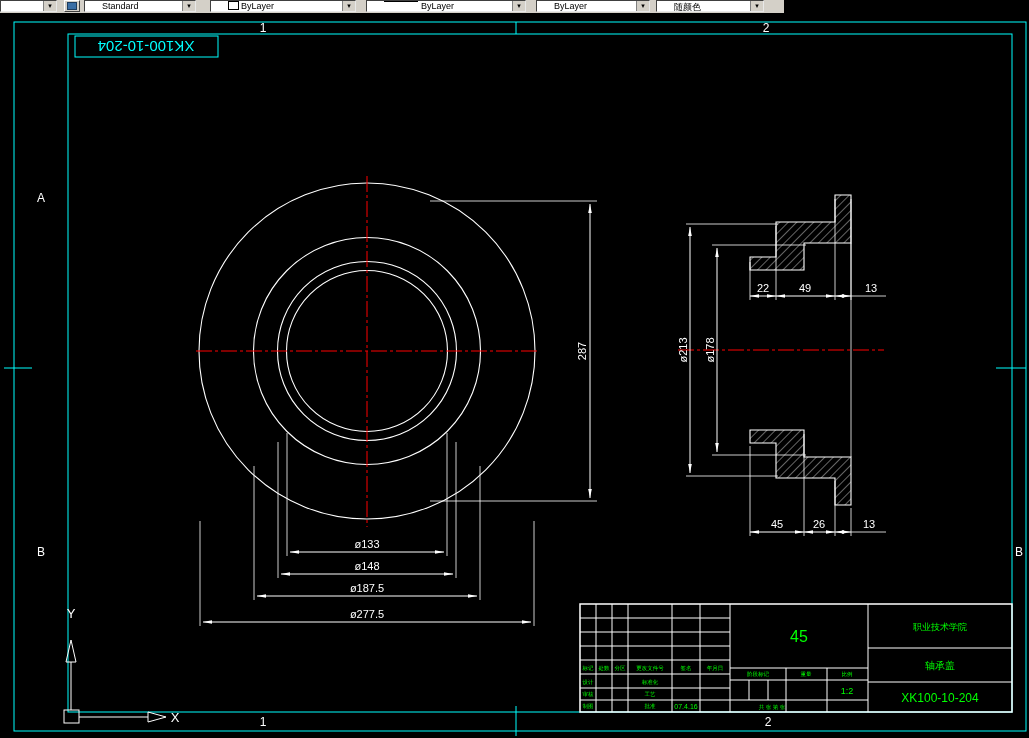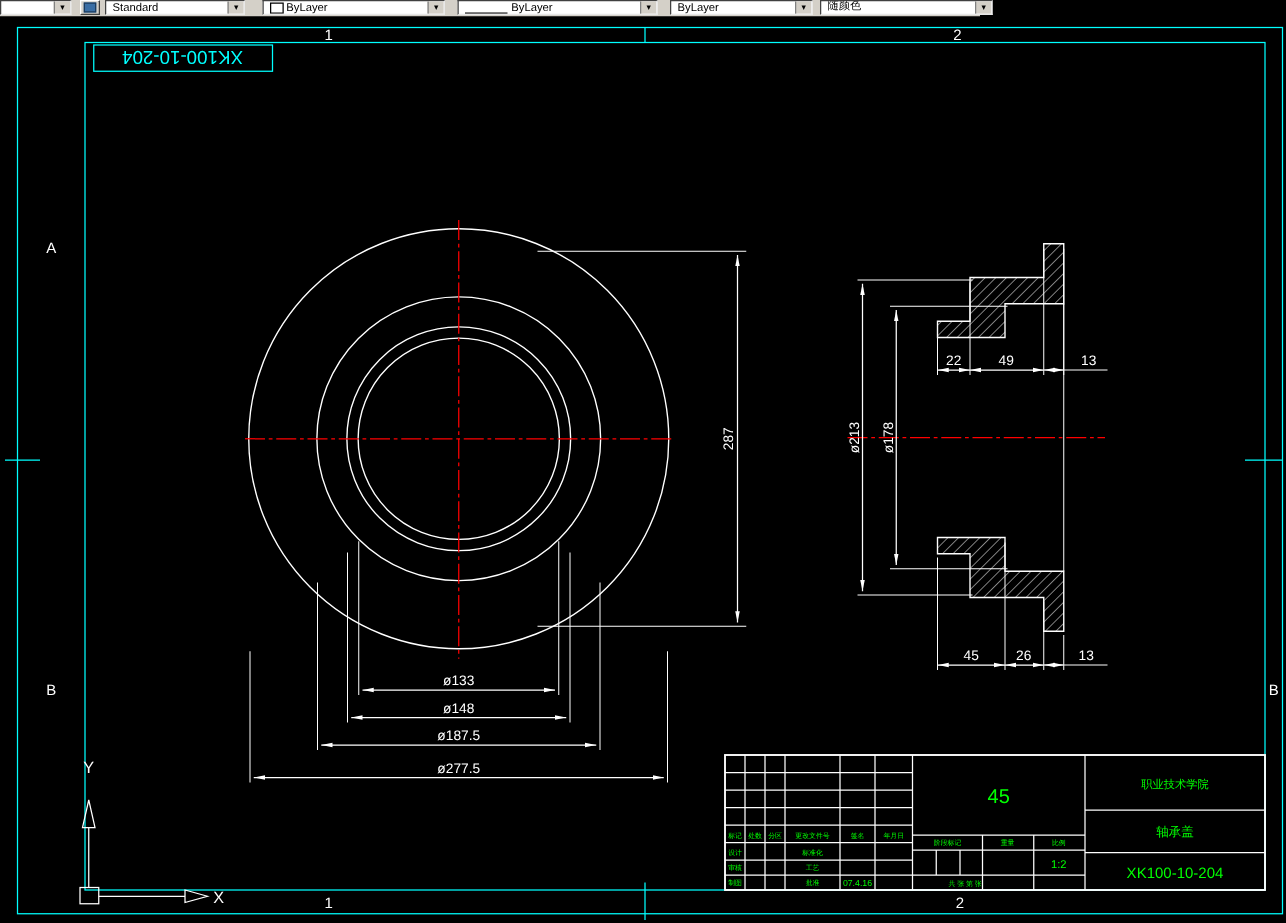--- a/index.html
+++ b/index.html
@@ -1,20 +1,20 @@
 <!DOCTYPE html>
 <html><head>
 <meta charset="utf-8">
 <style>
   html,body{margin:0;padding:0;background:#000;width:1029px;height:738px;overflow:hidden;position:relative;
     font-family:"Liberation Sans",sans-serif;}
   .toolbar{position:absolute;top:0;left:0;width:784px;height:13px;background:#d4d0c8;z-index:5;}
   .combo{position:absolute;top:0;height:12px;background:#fff;border:1px solid;
-    border-color:#404040 #e8e8e8 #e8e8e8 #404040;display:flex;align-items:flex-end;
-    font-size:9px;color:#000;padding-left:5px;box-sizing:border-box;overflow:hidden;white-space:nowrap;}
+    border-color:#404040 #e8e8e8 #e8e8e8 #404040;display:flex;align-items:flex-start;
+    font-size:9px;color:#000;padding-left:17px;box-sizing:border-box;overflow:hidden;white-space:nowrap;}
   .combo .arrow{margin-left:auto;width:12px;height:100%;background:#d4d0c8;border-left:1px solid #808080;
     display:flex;align-items:center;justify-content:center;font-size:7px;color:#000;flex:none;}
   .chip{width:9px;height:7px;background:#fff;border:1px solid #000;margin-right:2px;flex:none;}
   .linesample{width:34px;height:1px;background:#000;margin-right:3px;flex:none;}
   .iconbtn{position:absolute;left:64px;top:0;width:16px;height:12px;background:#d4d0c8;border:1px solid;
     border-color:#fff #404040 #404040 #fff;box-sizing:border-box;}
   .iconbtn .glyph{display:block;width:8px;height:6px;margin:1px auto;background:#3a6ea5;border:1px solid #1d3c5e;}
   svg{position:absolute;left:0;top:0;}
   svg text{font-family:"Liberation Sans",sans-serif;}
   .dimtxt{fill:#fff;font-size:11px;}
@@ -42,21 +42,21 @@
   </div>
   <div class="combo" style="left:366px;width:160px">
     <span class="linesample"></span>
     <span>ByLayer</span>
     <span class="arrow">▾</span>
   </div>
   <div class="combo" style="left:536px;width:114px">
     <span>ByLayer</span>
     <span class="arrow">▾</span>
   </div>
-  <div class="combo" style="left:656px;width:138px">
+  <div class="combo" style="left:656px;width:108px">
     <span>随颜色</span>
     <span class="arrow">▾</span>
   </div>
 </div>
 
 <svg width="1029" height="738" viewBox="0 0 1029 738">
   <defs>
     <marker id="ar" viewBox="0 0 12 6" refX="12" refY="3" markerWidth="9" markerHeight="5" markerUnits="userSpaceOnUse" orient="auto-start-reverse">
       <path d="M12,3 L0,0.6 L0,5.4 Z" fill="#fff"></path>
     </marker>

